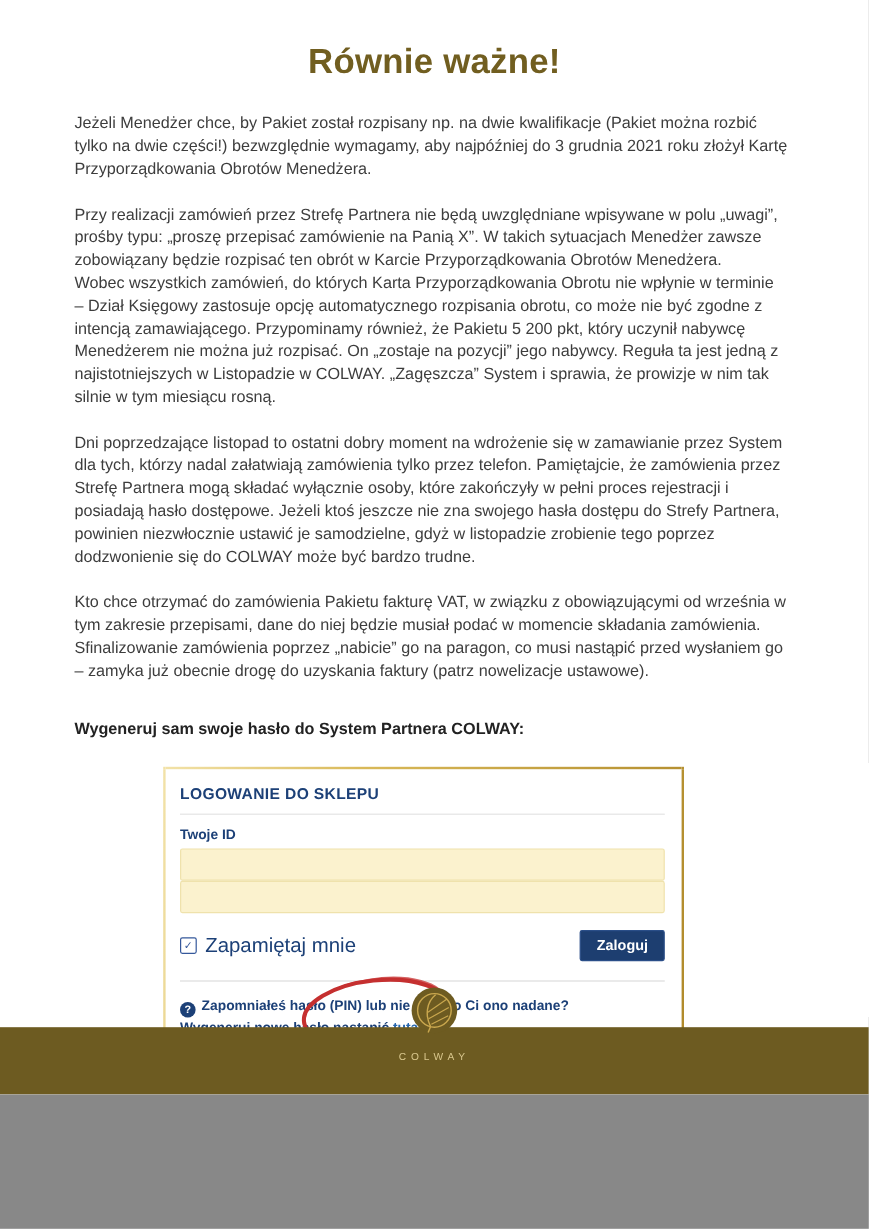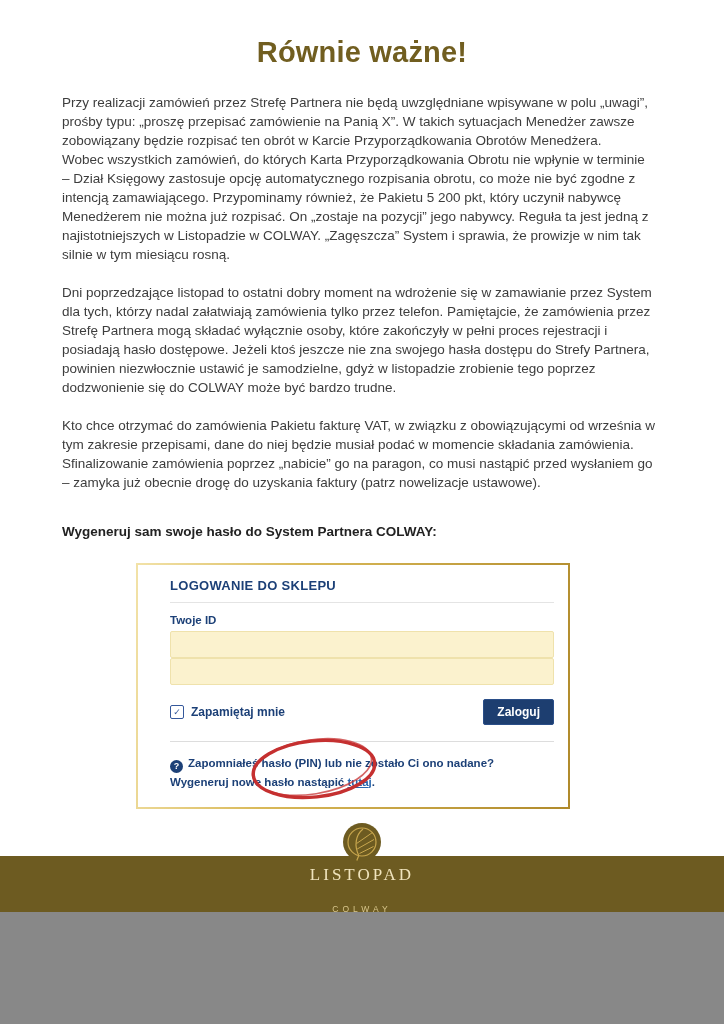--- a/index.html
+++ b/index.html
@@ -18,40 +18,40 @@
     white-space:pre-line;
   }
   .cta{
     margin:30px 0 0;font-size:13.5px;line-height:19px;font-weight:700;color:#222;
   }
   .panel-wrap{position:relative;margin:22px 0 0 74px;width:434px;}
   .panel{
     box-sizing:border-box;width:434px;background:#fff;
     border:2px solid #C9A342;
     border-image:linear-gradient(100deg,#F2E2A8 0%,#D9B959 35%,#B08A2B 100%) 1;
-    padding:13px 14px 16px 32px;
+    padding:13px 14px 16px 12px;
   }
   .panel-title{
     font-size:13px;font-weight:700;color:#1C4077;letter-spacing:.3px;
     padding-bottom:9px;border-bottom:1px solid #e4e4e4;
   }
   .field-label{display:block;margin:11px 0 5px;font-size:11.5px;font-weight:700;color:#1C4077;}
   .field{
     display:block;box-sizing:border-box;width:100%;height:27px;
     background:#FBF2CE;border:1px solid #EFE2AC;border-radius:2px;
     font-size:12px;color:#333;padding:0 8px;outline:none;
   }
   .row{display:flex;justify-content:space-between;align-items:center;margin-top:14px;}
   .remember{display:inline-flex;align-items:center;gap:7px;cursor:pointer;}
   .checkbox{
     display:inline-flex;align-items:center;justify-content:center;
     width:12px;height:12px;border:1px solid #35589B;border-radius:2px;background:#fff;
   }
   .check{font-size:9px;line-height:9px;color:#35589B;}
-  .remember-label{font-size:12px;font-weight:700;color:#1C4077;text-align:center;}
+  .remember-label{font-size:17px;font-weight:400;color:#1C4077;text-align:center;}
   .login-btn{
     background:#1D3E70;color:#fff;font-family:Liberation Sans, sans-serif;font-size:12px;font-weight:700;
     border:1px solid #2A4E88;border-radius:2px;padding:5px 13px;cursor:pointer;
   }
   .divider{border-top:1px solid #ddd;margin-top:16px;}
   .help{margin-top:12px;}
   .help-line1,.help-line2{font-size:11.5px;font-weight:700;color:#1C4077;line-height:18px;}
   .q-icon{
     display:inline-flex;align-items:center;justify-content:center;
     width:13px;height:13px;border-radius:50%;background:#1C4077;color:#fff;
@@ -75,20 +75,21 @@
   .logo{position:absolute;left:50%;transform:translateX(-50%);bottom:50px;width:40px;height:40px;}
 </style>
 </head>
 <body>
 
 <div class="page">
 
   <h1 class="title">Równie ważne!</h1>
 
   <div class="content">
+    <p class="para">Jeżeli Menedżer chce, by Pakiet został rozpisany np. na dwie kwalifikacje (Pakiet można rozbić tylko na dwie części!) bezwzględnie wymagamy, aby najpóźniej do 3 grudnia 2021 roku złożył Kartę Przyporządkowania Obrotów Menedżera.</p>
     <p class="para">Przy realizacji zamówień przez Strefę Partnera nie będą uwzględniane wpisywane w polu „uwagi”, prośby typu: „proszę przepisać zamówienie na Panią X”. W takich sytuacjach Menedżer zawsze zobowiązany będzie rozpisać ten obrót w Karcie Przyporządkowania Obrotów Menedżera.
 Wobec wszystkich zamówień, do których Karta Przyporządkowania Obrotu nie wpłynie w terminie
 – Dział Księgowy zastosuje opcję automatycznego rozpisania obrotu, co może nie być zgodne z intencją zamawiającego. Przypominamy również, że Pakietu 5 200 pkt, który uczynił nabywcę Menedżerem nie można już rozpisać. On „zostaje na pozycji” jego nabywcy. Reguła ta jest jedną z najistotniejszych w Listopadzie w COLWAY. „Zagęszcza” System i sprawia, że prowizje w nim tak silnie w tym miesiącu rosną.</p>
     <p class="para">Dni poprzedzające listopad to ostatni dobry moment na wdrożenie się w zamawianie przez System dla tych, którzy nadal załatwiają zamówienia tylko przez telefon. Pamiętajcie, że zamówienia przez Strefę Partnera mogą składać wyłącznie osoby, które zakończyły w pełni proces rejestracji i posiadają hasło dostępowe. Jeżeli ktoś jeszcze nie zna swojego hasła dostępu do Strefy Partnera, powinien niezwłocznie ustawić je samodzielne, gdyż w listopadzie zrobienie tego poprzez dodzwonienie się do COLWAY może być bardzo trudne.</p>
     <p class="para">Kto chce otrzymać do zamówienia Pakietu fakturę VAT, w związku z obowiązującymi od września w tym zakresie przepisami, dane do niej będzie musiał podać w momencie składania zamówienia. Sfinalizowanie zamówienia poprzez „nabicie” go na paragon, co musi nastąpić przed wysłaniem go – zamyka już obecnie drogę do uzyskania faktury (patrz nowelizacje ustawowe).</p>
 
     <p class="cta">Wygeneruj sam swoje hasło do System Partnera COLWAY:</p>
 
     <div class="panel-wrap">
       <div class="panel">
@@ -123,21 +124,20 @@
 
       <svg class="red-ellipse" viewBox="0 0 140 78" fill="none" xmlns="http://www.w3.org/2000/svg">
         <ellipse cx="68" cy="38" rx="61" ry="28" transform="rotate(-6 68 38)" stroke="#C53030" stroke-width="3.4"></ellipse>
         <ellipse cx="66" cy="36" rx="60" ry="27" transform="rotate(-9 66 36)" stroke="#C53030" stroke-width="1.6" opacity="0.75"></ellipse>
       </svg>
     </div>
   </div>
 
   <footer>
     <div class="band">
-      <div class="brand">LISTOPAD</div>
       <div class="sub-brand">COLWAY</div>
     </div>
     <svg class="logo" viewBox="0 0 40 40" xmlns="http://www.w3.org/2000/svg">
       <circle cx="20" cy="20" r="19" fill="#6D5B21"></circle>
       <circle cx="20" cy="20" r="14" fill="none" stroke="#C9A74E" stroke-width="1.2"></circle>
       <path d="M21,7 C13.5,13 12,24 16.8,33.5" fill="none" stroke="#C9A74E" stroke-width="1.2"></path>
       <path d="M16.8,33.5 L14.8,38.5" fill="none" stroke="#C9A74E" stroke-width="1.2"></path>
       <path d="M14.6,21.5 L30.5,10.5" fill="none" stroke="#C9A74E" stroke-width="1"></path>
       <path d="M15.2,27 L32,17.5" fill="none" stroke="#C9A74E" stroke-width="1"></path>
       <path d="M17.5,31.5 L31.5,24.5" fill="none" stroke="#C9A74E" stroke-width="1"></path>

